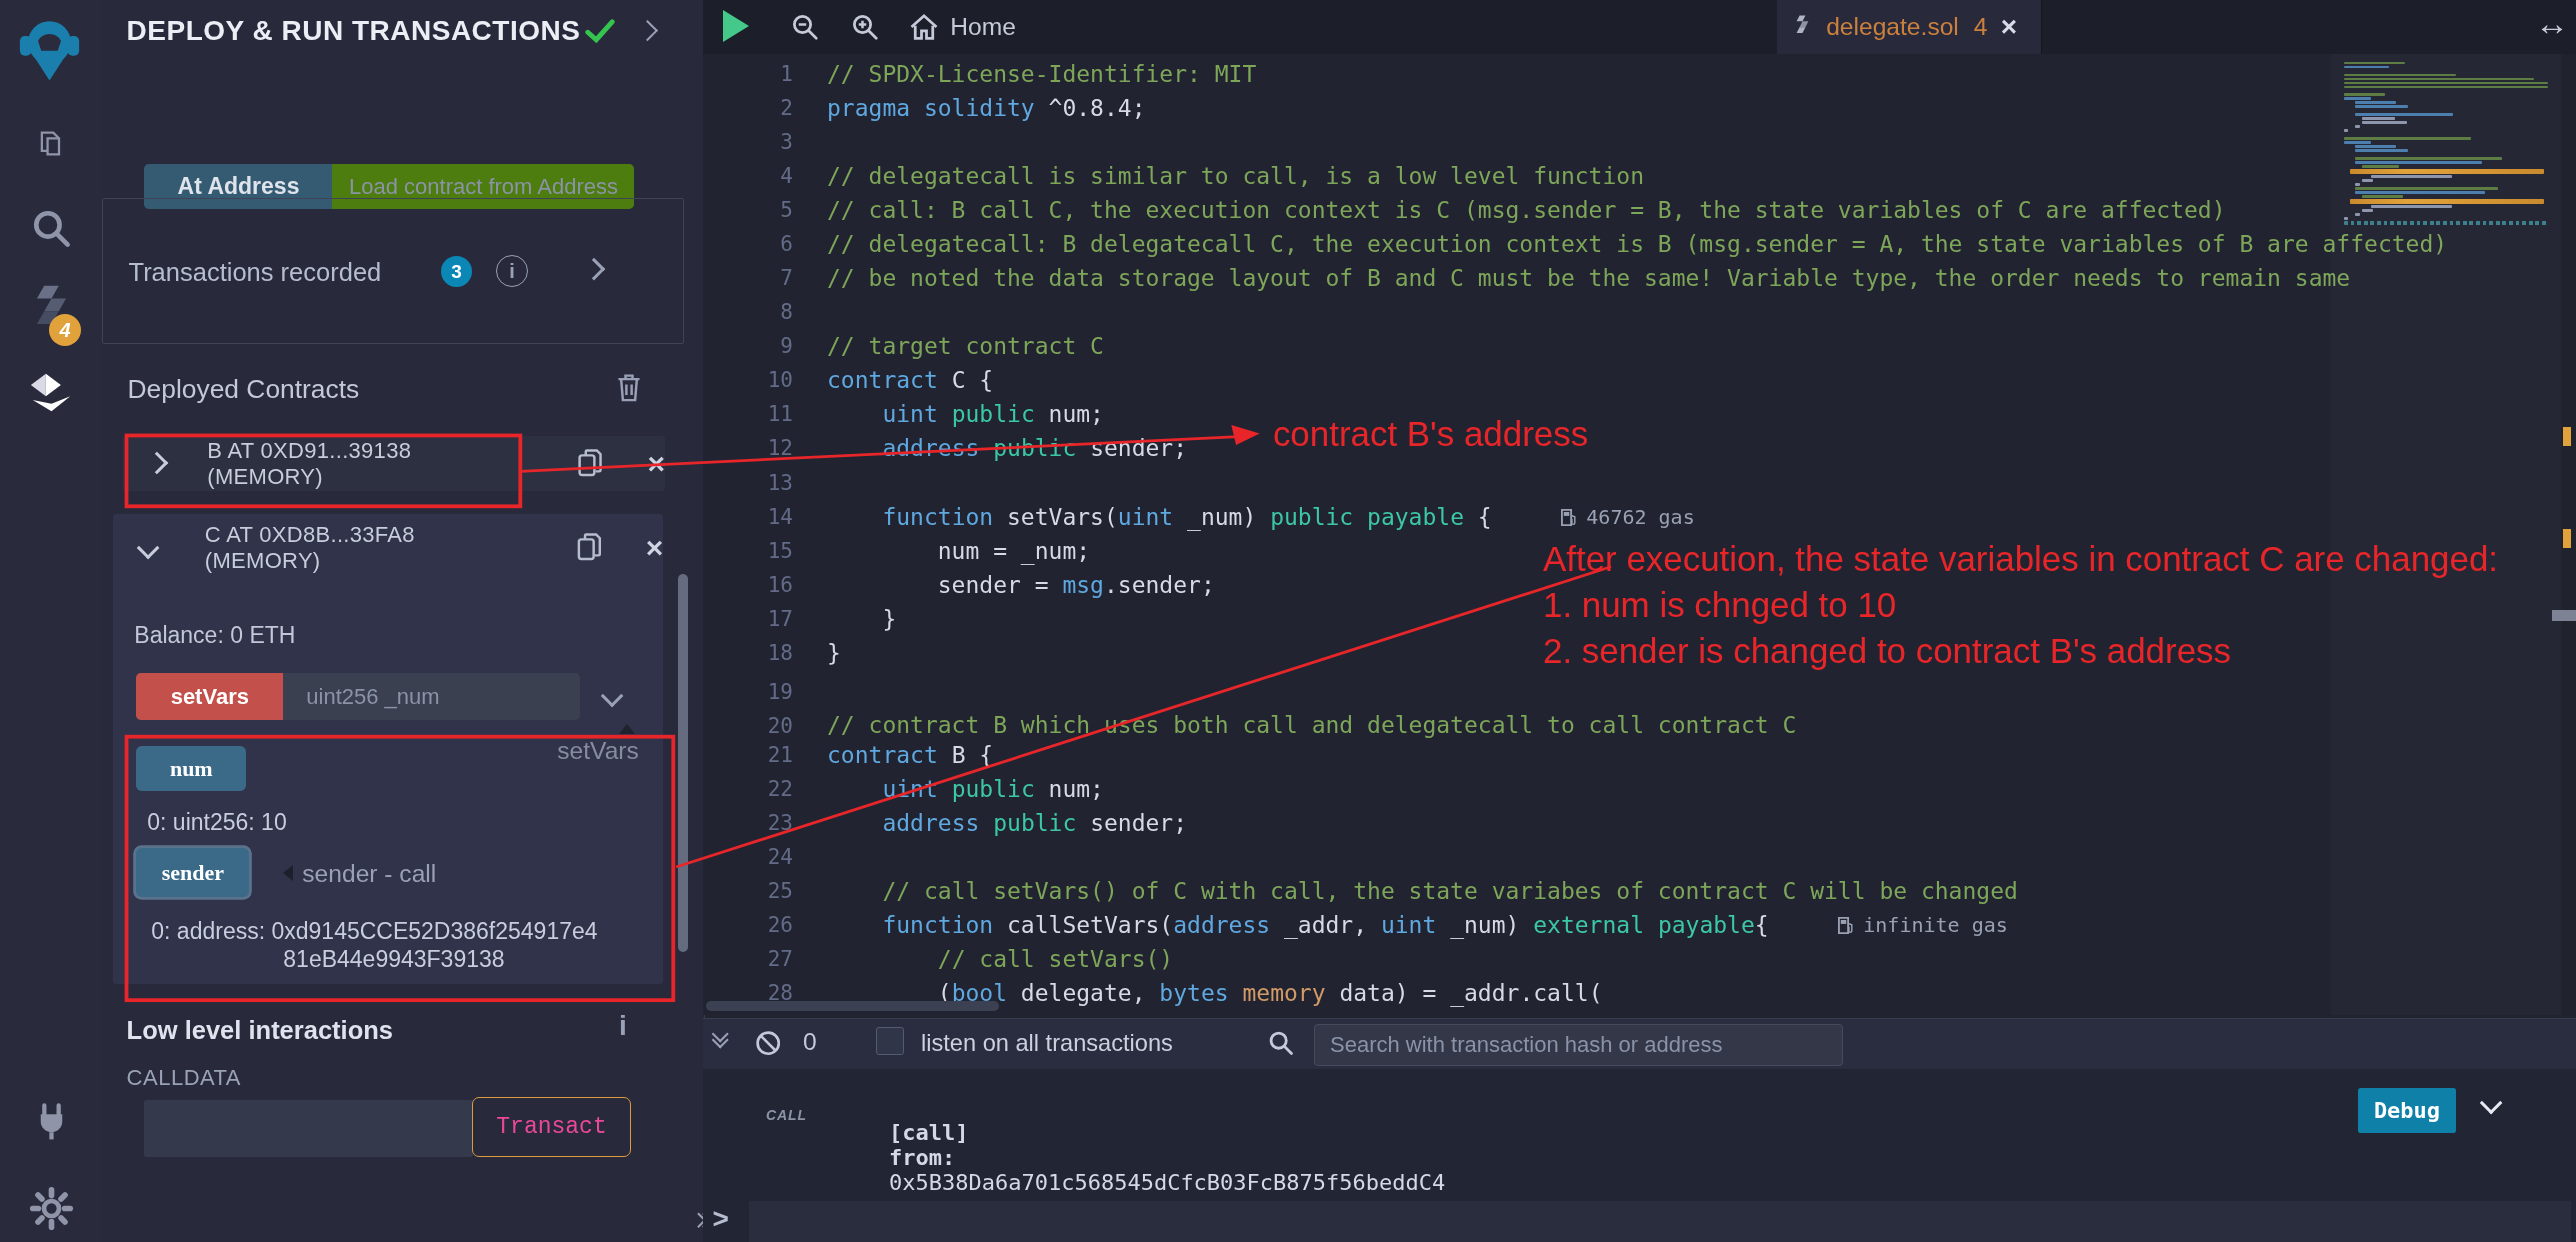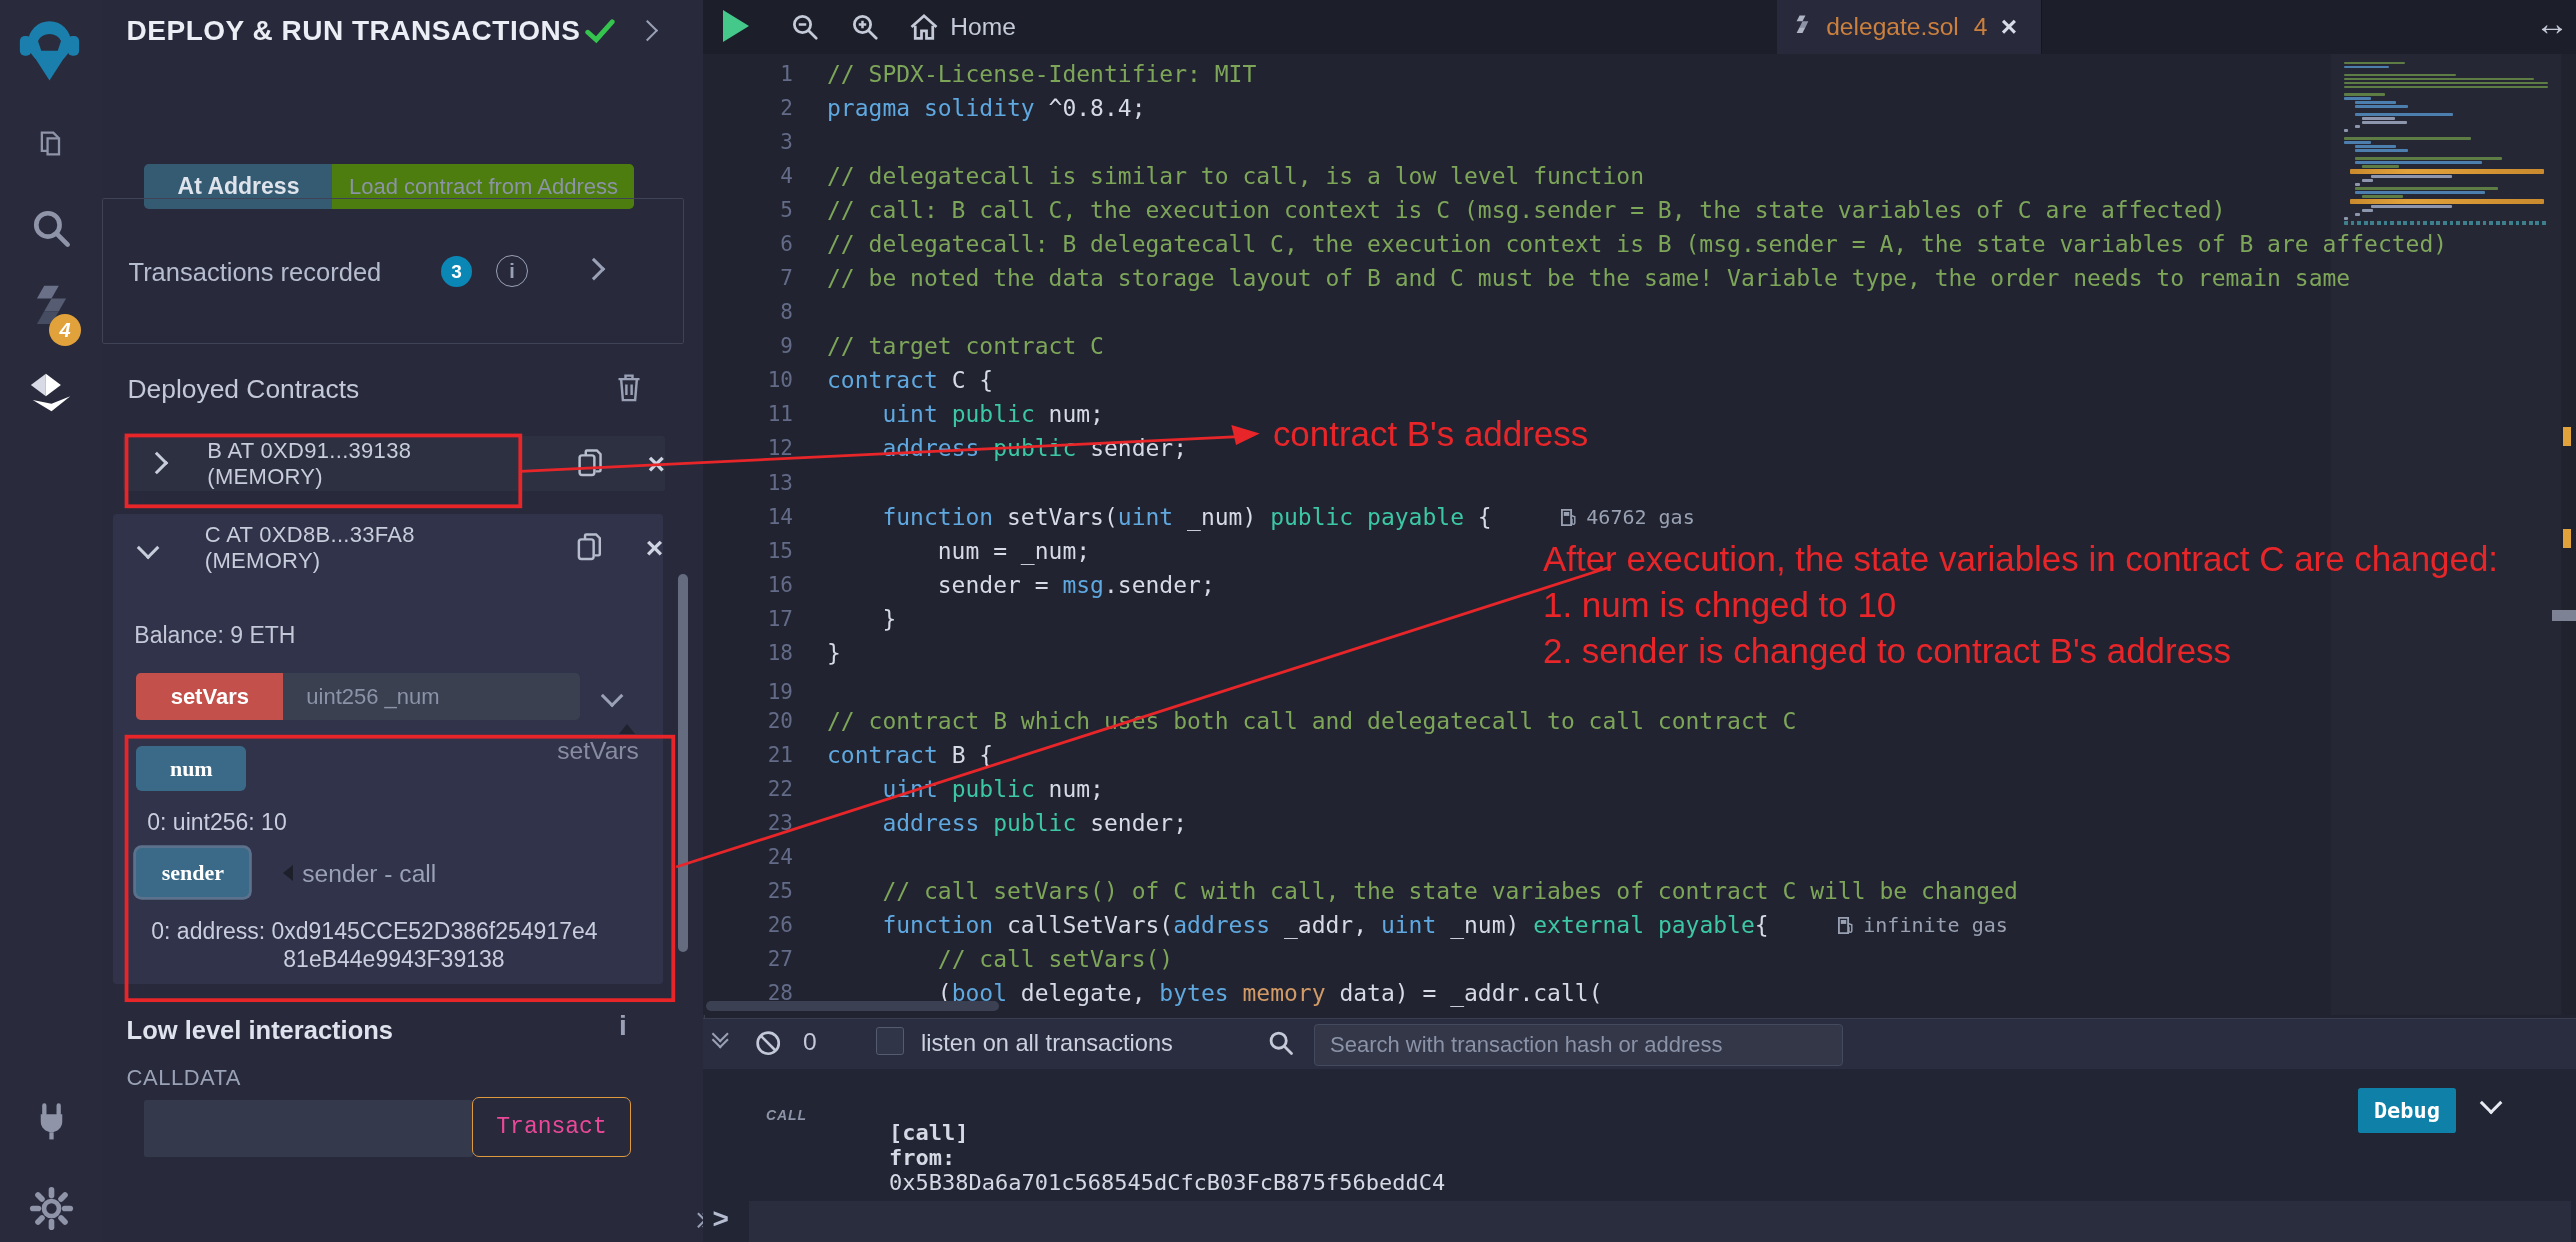--- a/index.html
+++ b/index.html
@@ -189,21 +189,21 @@
   <div class="abs c-card">
     <div class="abs c-row">
       <span class="chev chev-d" style="margin-left:26.4px;border-color:#c7cdda"></span>
       <span class="inst-label" style="margin-left:49px">C AT 0XD8B...33FA8 (MEMORY)</span>
       <svg class="copy-ico" style="margin-left:40px" viewBox="0 0 22 26">
           <rect x="2" y="6" width="12" height="16" rx="2" fill="none" stroke="#b7bdcd" stroke-width="2"></rect>
           <path d="M7 6V3a1 1 0 0 1 1-1h8l3 3v13a1 1 0 0 1-1 1h-3" fill="none" stroke="#b7bdcd" stroke-width="2"></path>
         </svg>
       <span class="x-ico" style="margin-left:42px">×</span>
     </div>
-    <div class="abs bal" style="left:21px;top:108px">Balance: 9 ETH</div>
+    <div class="abs bal" style="left:21px;top:108px">Balance: 0 ETH</div>
 
     <button class="abs btn-red" style="top:159px">setVars</button>
     <input class="abs inp-setvars" style="top: 159px;" placeholder="uint256 _num">
     <span class="abs chev chev-d" style="left:491px;top:174px"></span>
 
     <button class="abs btn-call" style="left:23px;top:232px;width:110px;height:45px">num</button>
     <div class="abs ghost" style="left:444px;top:223px">setVars</div>
     <div class="abs" style="left:506px;top:210px;width:0;height:0;border-left:8.5px solid transparent;border-right:8.5px solid transparent;border-bottom:10.4px solid #20222f"></div>
 
     <div class="abs result-txt" style="left:34px;top:295px">0: uint256: 10</div>
@@ -279,21 +279,21 @@
       <div class="cl" style="top: 446px;"><span class="ln">14</span><span class="ct"><span class="tk-w">    </span><span class="tk-k">function</span><span class="tk-w"> setVars(</span><span class="tk-k">uint</span><span class="tk-w"> _num) </span><span class="tk-t">public</span><span class="tk-w"> </span><span class="tk-t">payable</span><span class="tk-w"> {</span></span><span class="gas"><svg class="gico" viewBox="0 0 16 16">
             <path d="M3 2.2h7v11.6H3z" fill="none" stroke="currentColor" stroke-width="1.4"></path>
             <path d="M4.4 3.8h4.2v3H4.4z" fill="currentColor"></path>
             <path d="M10 6.5l2.8 1v4.6a1.1 1.1 0 0 1-2.2 0V9" fill="none" stroke="currentColor" stroke-width="1.1"></path>
           </svg>46762 gas</span></div>
       <div class="cl" style="top: 480px;"><span class="ln">15</span><span class="ct"><span class="tk-w">        num = _num;</span></span></div>
       <div class="cl" style="top: 514px;"><span class="ln">16</span><span class="ct"><span class="tk-w">        sender = </span><span class="tk-k">msg</span><span class="tk-w">.sender;</span></span></div>
       <div class="cl" style="top: 548px;"><span class="ln">17</span><span class="ct"><span class="tk-w">    }</span></span></div>
       <div class="cl" style="top: 582px;"><span class="ln">18</span><span class="ct"><span class="tk-w">}</span></span></div>
       <div class="cl" style="top: 616px; align-items: flex-end;"><span class="ln">19</span><span class="ct"></span></div>
-      <div class="cl" style="top: 650px;"><span class="ln">20</span><span class="ct"><span class="tk-c">// contract B which uses both call and delegatecall to call contract C</span></span></div>
+      <div class="cl" style="top: 650px; align-items: flex-end;"><span class="ln">20</span><span class="ct"><span class="tk-c">// contract B which uses both call and delegatecall to call contract C</span></span></div>
       <div class="cl" style="top: 684px;"><span class="ln">21</span><span class="ct"><span class="tk-k">contract</span><span class="tk-w"> B {</span></span></div>
       <div class="cl" style="top: 718px;"><span class="ln">22</span><span class="ct"><span class="tk-w">    </span><span class="tk-k">uint</span><span class="tk-w"> </span><span class="tk-t">public</span><span class="tk-w"> num;</span></span></div>
       <div class="cl" style="top: 752px;"><span class="ln">23</span><span class="ct"><span class="tk-w">    </span><span class="tk-k">address</span><span class="tk-w"> </span><span class="tk-t">public</span><span class="tk-w"> sender;</span></span></div>
       <div class="cl" style="top: 786px;"><span class="ln">24</span><span class="ct"></span></div>
       <div class="cl" style="top: 820px;"><span class="ln">25</span><span class="ct"><span class="tk-w">    </span><span class="tk-c">// call setVars() of C with call, the state variabes of contract C will be changed</span></span></div>
       <div class="cl" style="top: 854px;"><span class="ln">26</span><span class="ct"><span class="tk-w">    </span><span class="tk-k">function</span><span class="tk-w"> callSetVars(</span><span class="tk-k">address</span><span class="tk-w"> _addr, </span><span class="tk-k">uint</span><span class="tk-w"> _num) </span><span class="tk-t">external</span><span class="tk-w"> </span><span class="tk-t">payable</span><span class="tk-w">{</span></span><span class="gas"><svg class="gico" viewBox="0 0 16 16">
             <path d="M3 2.2h7v11.6H3z" fill="none" stroke="currentColor" stroke-width="1.4"></path>
             <path d="M4.4 3.8h4.2v3H4.4z" fill="currentColor"></path>
             <path d="M10 6.5l2.8 1v4.6a1.1 1.1 0 0 1-2.2 0V9" fill="none" stroke="currentColor" stroke-width="1.1"></path>
           </svg>infinite gas</span></div>

